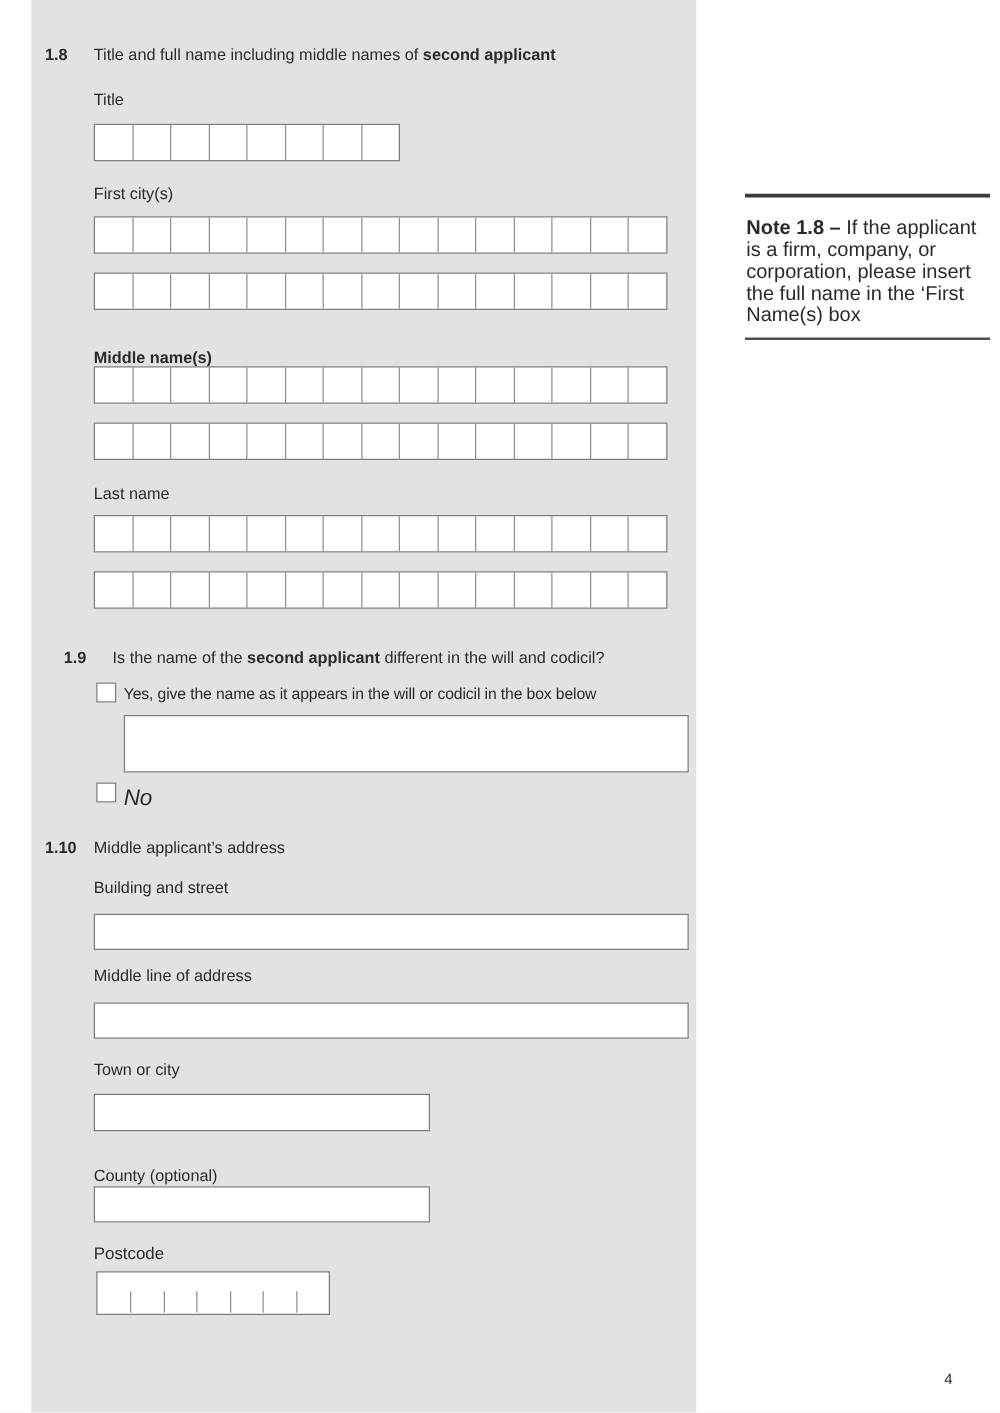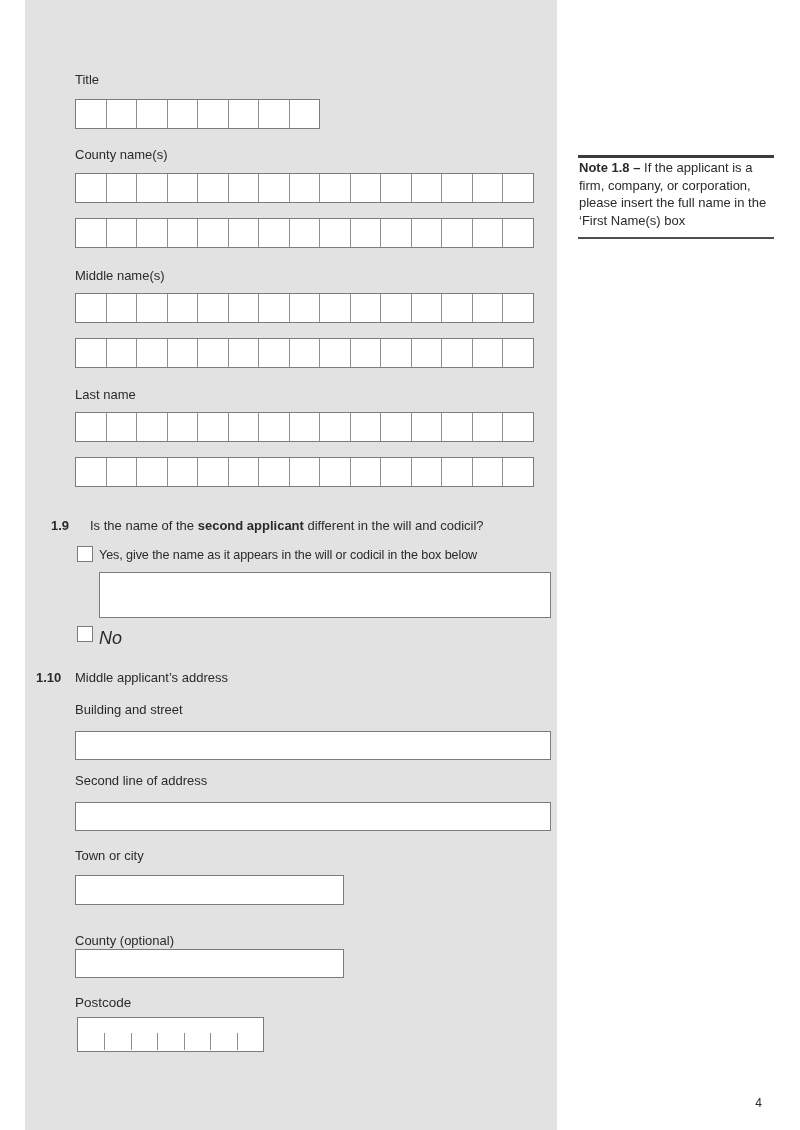--- a/index.html
+++ b/index.html
@@ -22,45 +22,48 @@
   .flabel{font-size:13px;line-height:15px;left:75px;white-space:nowrap;}
   .charrow{display:flex;background:#ffffff;border:1px solid var(--box_border);height:30px;}
   .cell{flex:1;border-right:1px solid var(--cell_divider);}
   .cell:last-child{border-right:none;}
   .inputbox{background:#ffffff;border:1px solid var(--box_border);}
   .checkbox{width:16px;height:16px;background:#ffffff;border:1px solid var(--box_border);}
   .cblabel{font-size:12.6px;letter-spacing:-0.1px;white-space:nowrap;}
   .pc-row{display:flex;background:#ffffff;border:1px solid var(--box_border);height:35px;}
   .pcell{flex:1;position:relative;}
   .pcell:not(:last-child)::after{content:'';position:absolute;right:-1px;bottom:1px;width:1px;height:17px;background:var(--cell_divider);}
-  .note{left:578px;top:155px;width:196px;border-top:3px solid var(--note_rule_top);
-    border-bottom:2px solid var(--note_rule_bottom);padding:1px 1px 8px 1px;
-    font-size:13px;line-height:17.5px;}
+  .note{left:596px;top:155px;width:196px;border-top:3px solid var(--note_rule_top);
+    border-bottom:2px solid var(--note_rule_bottom);padding:16px 1px 8px 1px;
+    font-size:16px;line-height:17.5px;}
   .pagenum{left:740px;top:1096px;width:22px;text-align:right;font-size:12px;}
 </style>
 </head>
 <body>
 
 <div class="canvas">
   <div class="panel"></div>
 
+  <div class="abs heading" style="top:36px;">
+    <span class="secnum">1.8</span><span>Title and full name including middle names of </span><span class="bold">second applicant</span>
+  </div>
 
   <div class="abs flabel" style="top:72px;">Title</div>
   <div class="abs charrow" style="top:99px;left:75px;width:245px;">
       <div class="cell"></div>
       <div class="cell"></div>
       <div class="cell"></div>
       <div class="cell"></div>
       <div class="cell"></div>
       <div class="cell"></div>
       <div class="cell"></div>
       <div class="cell"></div>
     </div>
 
-  <div class="abs flabel" style="top:147px;">County name(s)</div>
+  <div class="abs flabel" style="top:147px;">First city(s)</div>
   <div class="abs charrow" style="top:173px;left:75px;width:459px;">
       <div class="cell"></div>
       <div class="cell"></div>
       <div class="cell"></div>
       <div class="cell"></div>
       <div class="cell"></div>
       <div class="cell"></div>
       <div class="cell"></div>
       <div class="cell"></div>
       <div class="cell"></div>
@@ -82,21 +85,21 @@
       <div class="cell"></div>
       <div class="cell"></div>
       <div class="cell"></div>
       <div class="cell"></div>
       <div class="cell"></div>
       <div class="cell"></div>
       <div class="cell"></div>
       <div class="cell"></div>
     </div>
 
-  <div class="abs flabel" style="top:268px;">Middle name(s)</div>
+  <div class="abs flabel" style="top:278px;font-weight:bold;">Middle name(s)</div>
   <div class="abs charrow" style="top:293px;left:75px;width:459px;">
       <div class="cell"></div>
       <div class="cell"></div>
       <div class="cell"></div>
       <div class="cell"></div>
       <div class="cell"></div>
       <div class="cell"></div>
       <div class="cell"></div>
       <div class="cell"></div>
       <div class="cell"></div>
@@ -175,21 +178,21 @@
   <div class="abs checkbox" style="top:626px;left:77px;"></div>
   <div class="abs cblabel" style="top:628px;left:99px;font-size:18px;font-style:italic;">No</div>
 
   <div class="abs heading" style="top:670px;">
     <span class="secnum">1.10</span><span>Middle applicant’s address</span>
   </div>
 
   <div class="abs flabel" style="top:702px;">Building and street</div>
   <div class="abs inputbox" style="top:731px;left:75px;width:476px;height:29px;"></div>
 
-  <div class="abs flabel" style="top:773px;">Second line of address</div>
+  <div class="abs flabel" style="top:773px;">Middle line of address</div>
   <div class="abs inputbox" style="top:802px;left:75px;width:476px;height:29px;"></div>
 
   <div class="abs flabel" style="top:848px;">Town or city</div>
   <div class="abs inputbox" style="top:875px;left:75px;width:269px;height:30px;"></div>
 
   <div class="abs flabel" style="top:921px;margin-top:12px;">County (optional)</div>
   <div class="abs inputbox" style="top:949px;left:75px;width:269px;height:29px;"></div>
 
   <div class="abs flabel" style="top:995px;font-size:13.5px;">Postcode</div>
   <div class="abs pc-row" style="top:1017px;left:77px;width:187px;">

